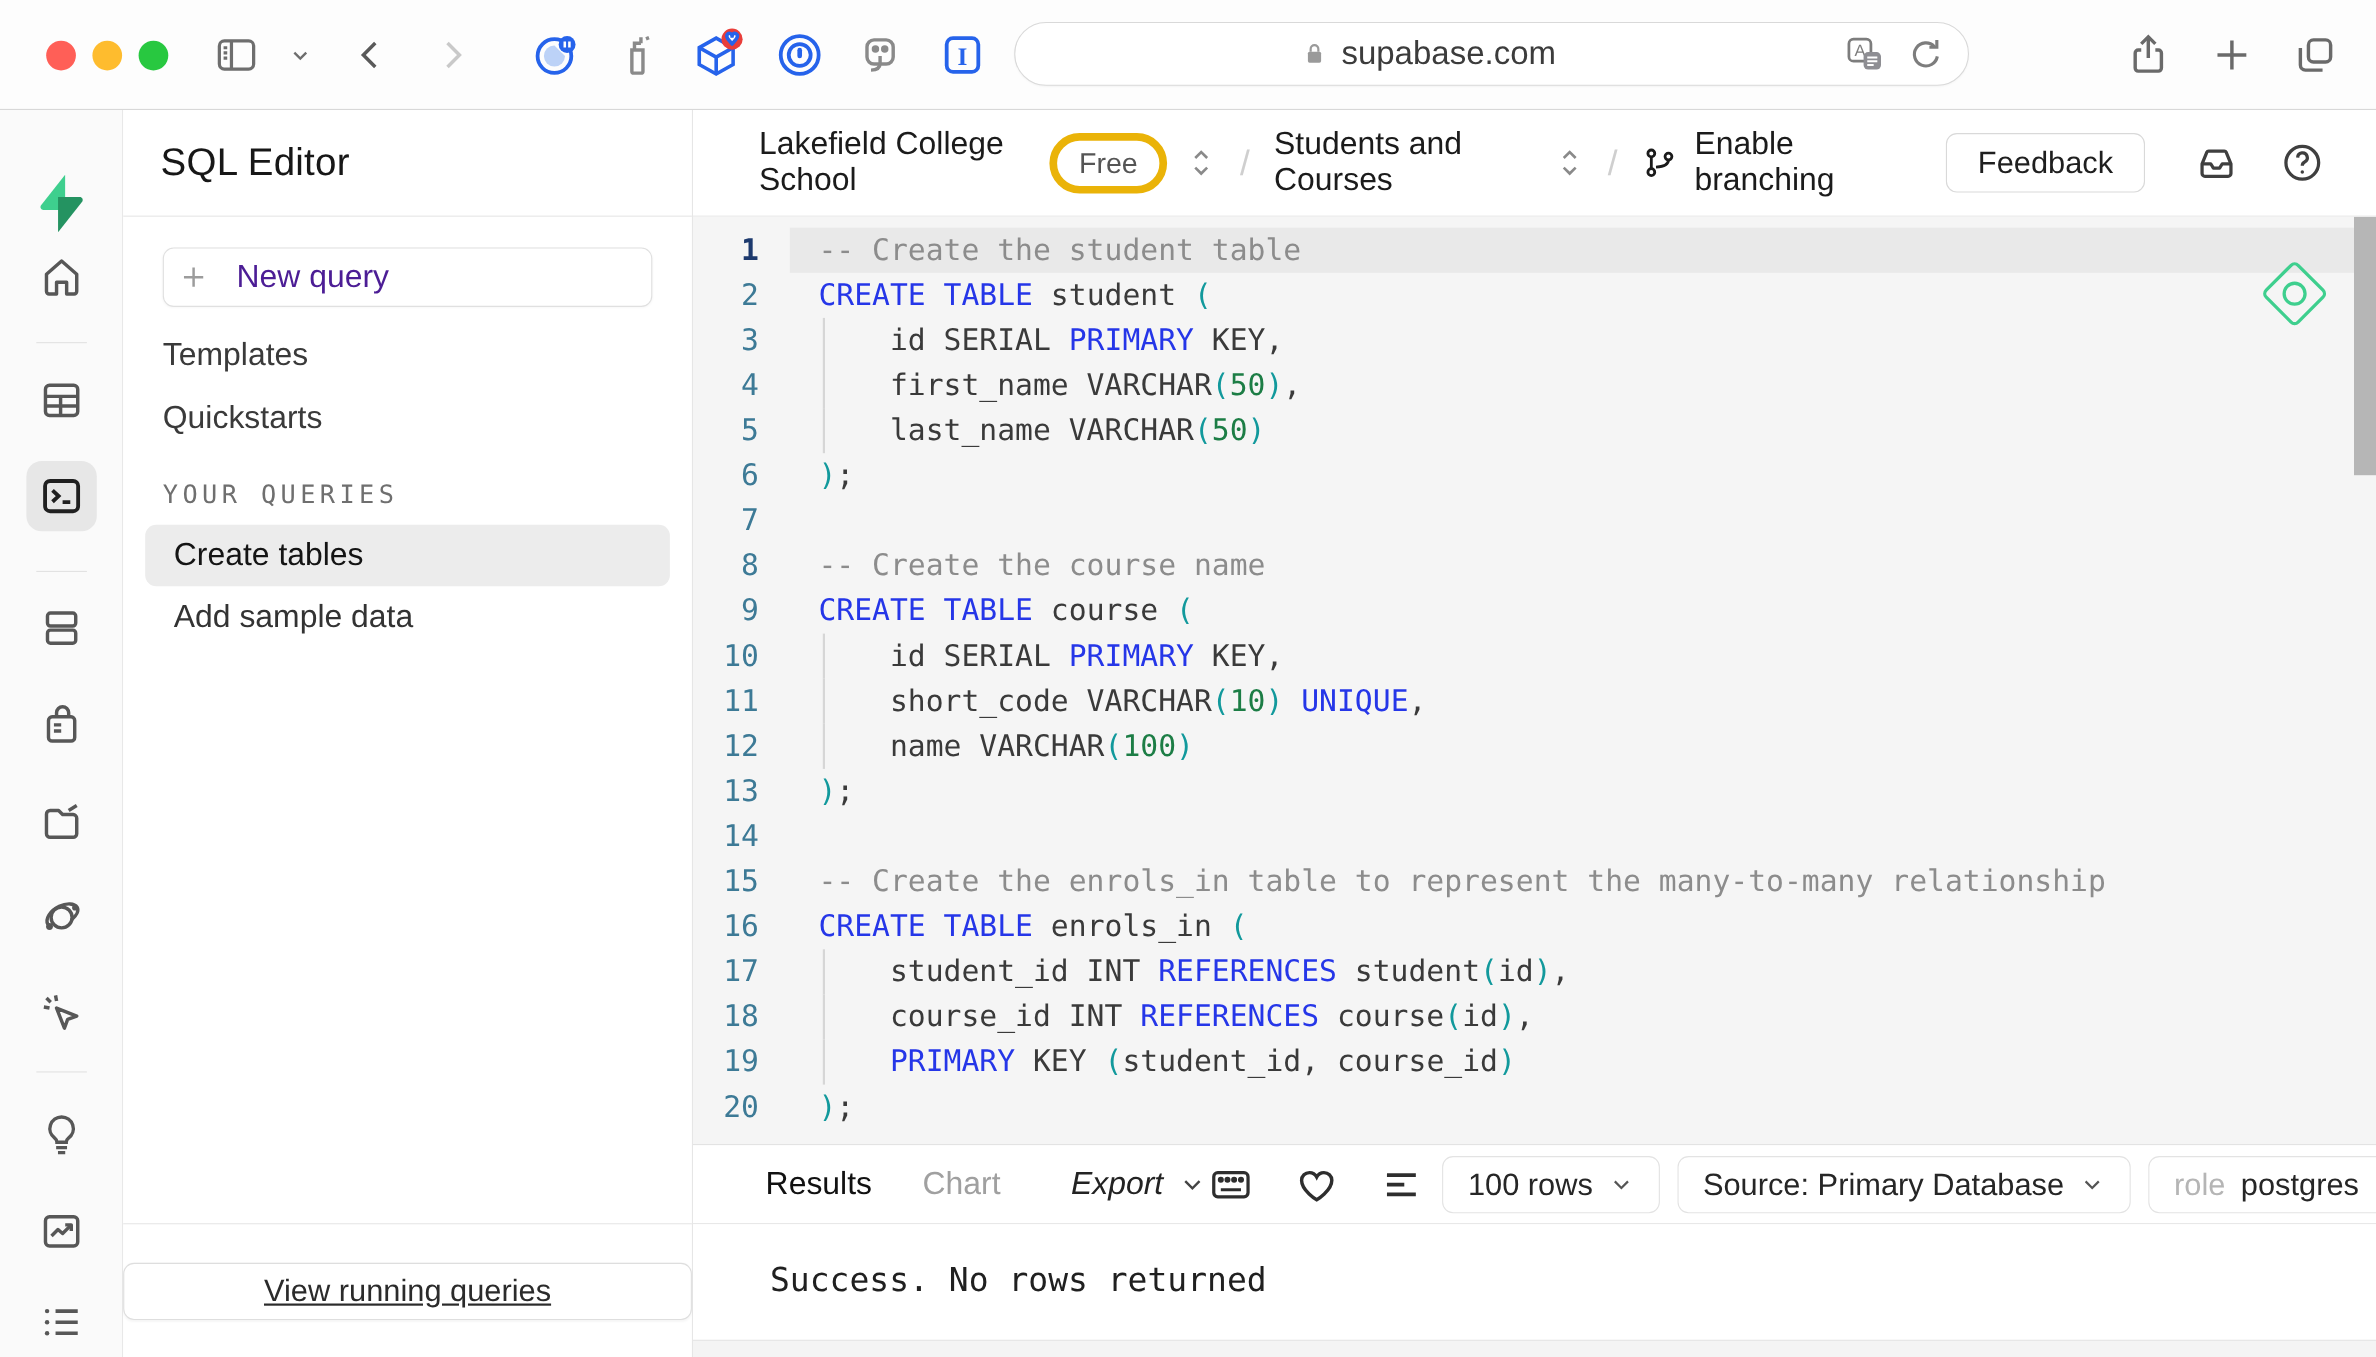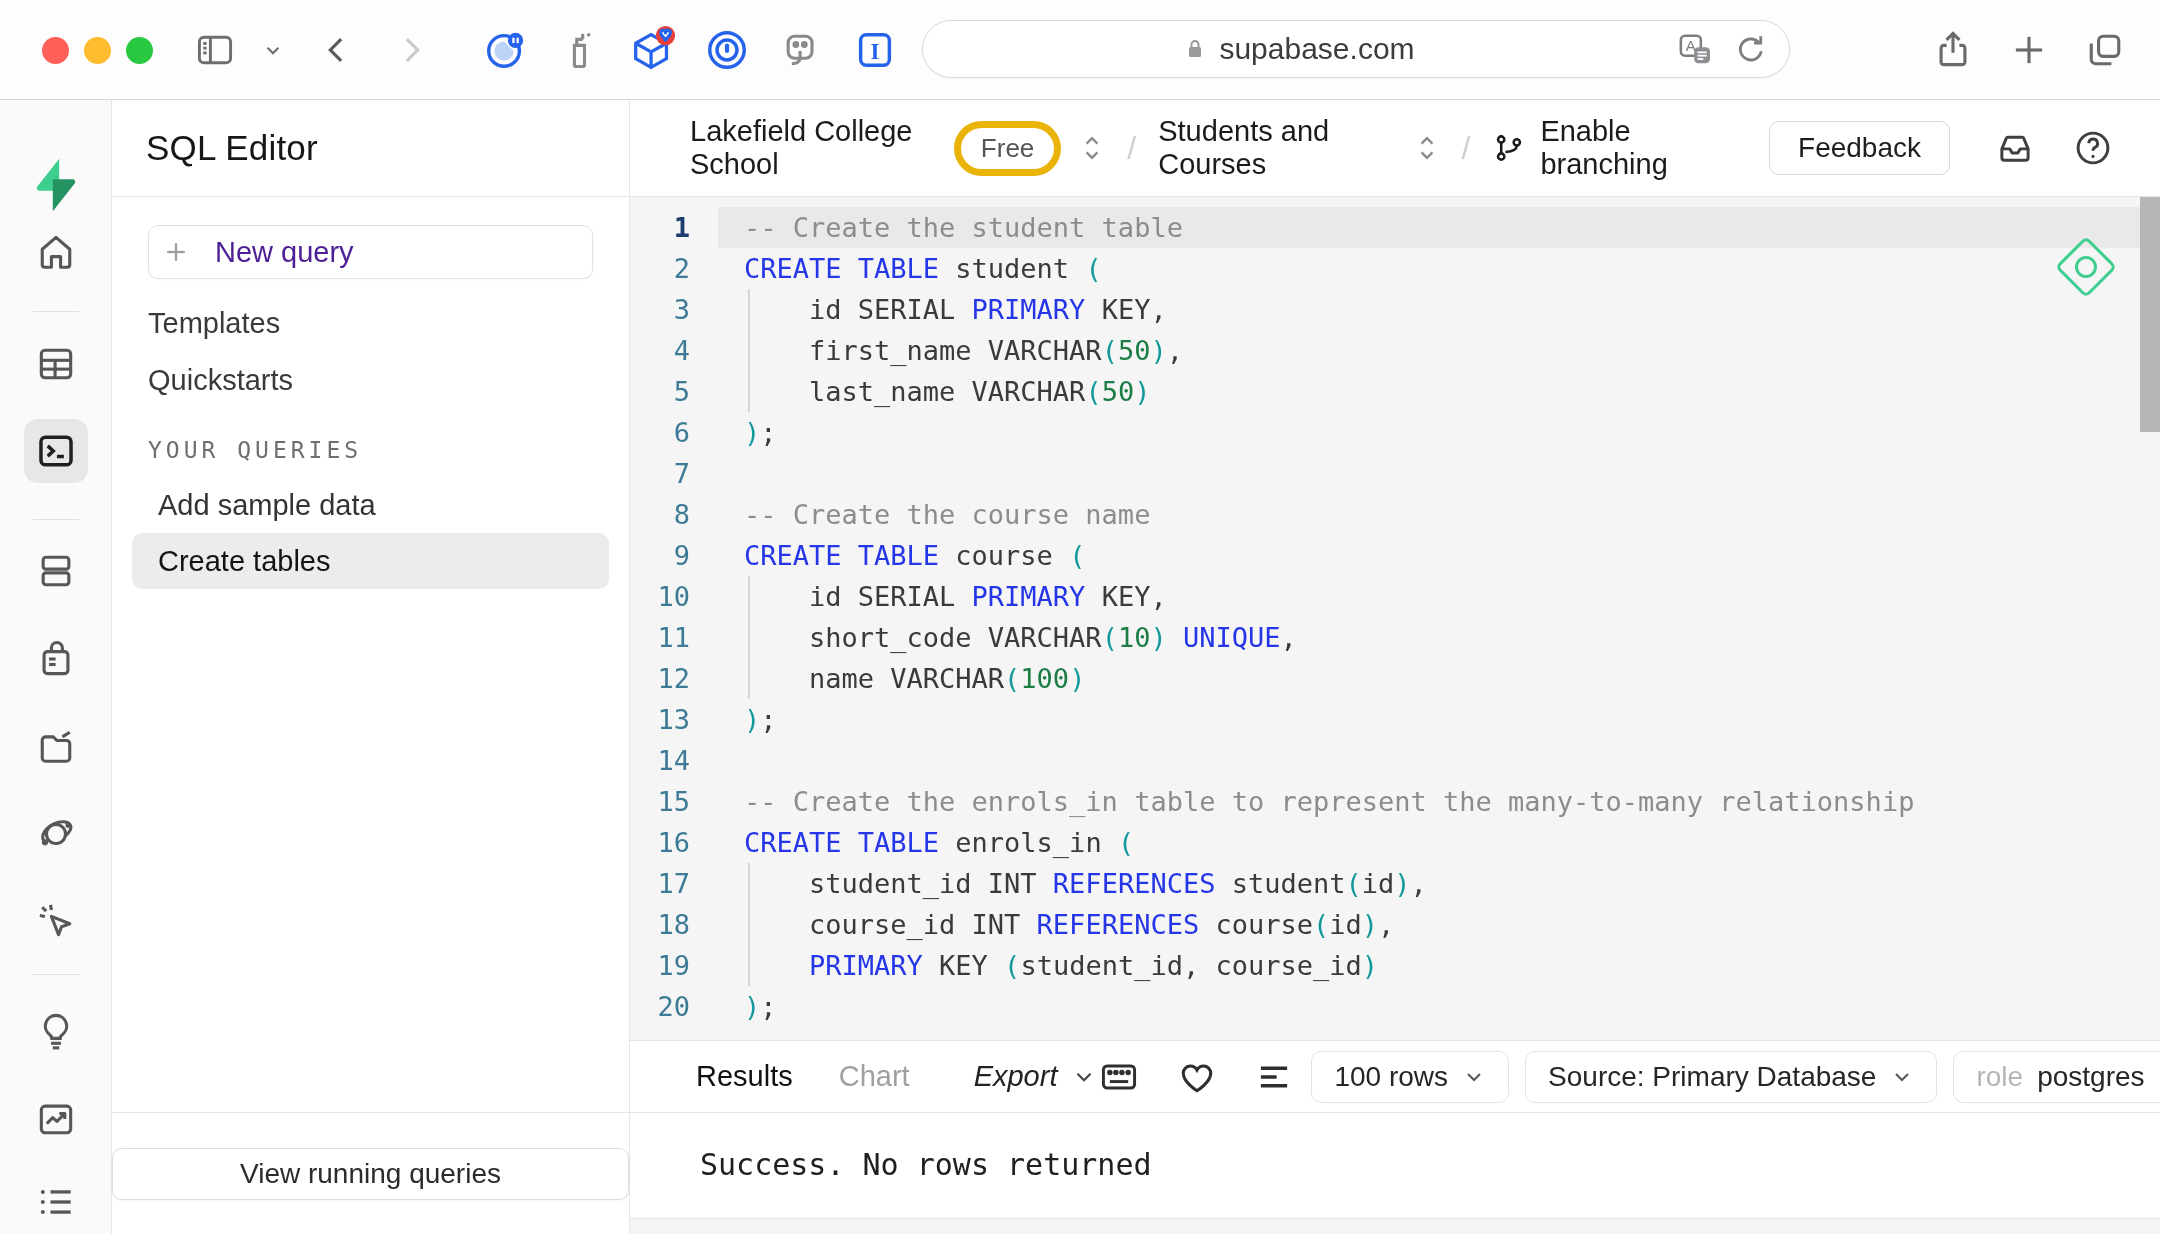--- a/index.html
+++ b/index.html
@@ -53,21 +53,21 @@
   .searchbox input::placeholder { color:#a6a6a6; }
   .sb-section { margin-top:40px; font-size:23px; letter-spacing:4px; color:#6f6f6f; }
   .qlist { margin-top:14px; margin-left:-16px; margin-right:-16px; }
   .qitem { height:56px; display:flex; align-items:center; padding-left:26px; font-size:29px; color:#333;
     border-radius:10px; }
   .qitem.active { background:#ececec; color:#141414; }
   .sb-foot { position:absolute; left:0; right:0; bottom:0; height:122px; border-top:1px solid #e6e6e6;
     display:flex; align-items:center; justify-content:center; }
   .viewq { width:537px; height:52px; border:1px solid #dedede; border-radius:10px; background:#fff;
     font-size:28px; color:#2b2b2b; display:flex; align-items:center; justify-content:center;
-    box-shadow:0 1px 2px rgba(0,0,0,.04); }
+    box-shadow:0 1px 2px rgba(0,0,0,.04);text-decoration:underline; }
 
   
   .main { flex:1; display:flex; flex-direction:column; min-width:0; }
   .m-head { height:97px; border-bottom:1px solid #e6e6e6; display:flex; align-items:center;
     padding:0 46px 0 60px; gap:22px; background:#fff; }
   .crumb { font-size:29px; color:#1b1b1b; display:flex; align-items:center; gap:18px; }
   .pill-free { border:7px solid #eab308; border-radius:999px; padding:5px 20px; font-size:26px; color:#555; }
   .updown { color:#8a8a8a; }
   .slash { color:#cfcfcf; font-size:32px; font-weight:300; }
   .branch-btn { display:flex; align-items:center; gap:14px; font-size:29px; color:#1b1b1b; }
@@ -347,22 +347,22 @@
               <line x1="12" y1="5" x2="12" y2="19"></line>
               <line x1="5" y1="12" x2="19" y2="12"></line>
             </svg>
         </span>
         <span>New query</span>
       </button>
       <div class="navlink">Templates</div>
       <div class="navlink">Quickstarts</div>
       <div class="sb-section mono">YOUR QUERIES</div>
       <div class="qlist">
+        <div class="qitem active">Create tables</div>
         <div class="qitem">Add sample data</div>
-        <div class="qitem active">Create tables</div>
       </div>
     </div>
     <div class="sb-foot">
       <button class="viewq">View running queries</button>
     </div>
   </div>
 
   <div class="main">
     <div class="m-head">
       <div class="crumb">

